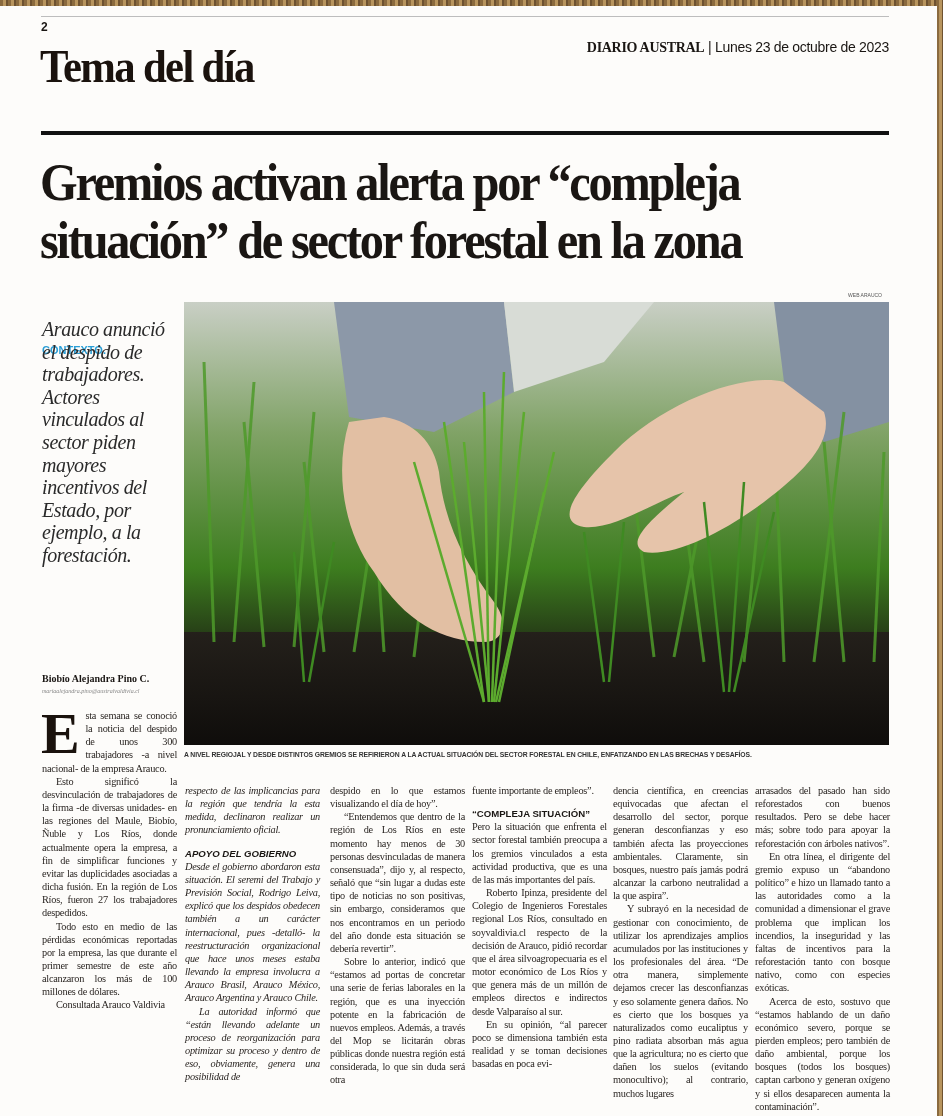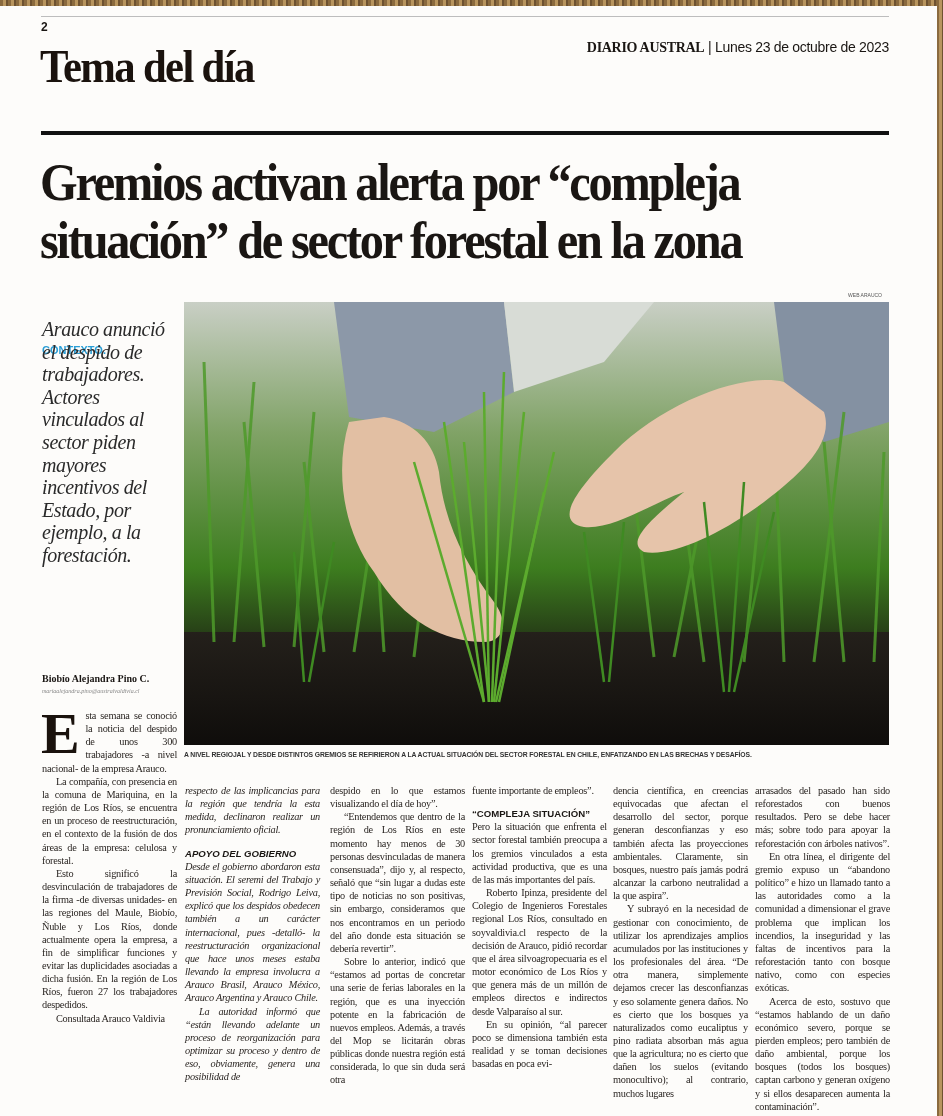--- a/index.html
+++ b/index.html
@@ -144,22 +144,22 @@
       </g>
     </svg>
   </div>
   <div class="caption">A NIVEL REGIOJAL Y DESDE DISTINTOS GREMIOS SE REFIRIERON A LA ACTUAL SITUACIÓN DEL SECTOR FORESTAL EN CHILE, ENFATIZANDO EN LAS BRECHAS Y DESAFÍOS.</div>
 
   <div class="byline-name">Biobío Alejandra Pino C.</div>
   <div class="byline-email">mariaalejandra.pino@australvaldivia.cl</div>
 
   <div class="col" style="left:42px; top:703px;">
     <p class="noindent dropcap-wrap"><span class="dropcap">E</span><span>sta semana se conoció la noticia del despido de unos 300 trabajadores -a nivel nacional- de la empresa Arauco.</span></p>
-    <p>La compañía, con presencia en la comuna de Mariquina, en la región de Los Ríos, se encuentra en un proceso de reestructuración, en el contexto de la fusión de dos áreas de la empresa: celulosa y forestal.</p>
     <p>Esto significó la desvinculación de trabajadores de la firma -de diversas unidades- en las regiones del Maule, Biobío, Ñuble y Los Ríos, donde actualmente opera la empresa, a fin de simplificar funciones y evitar las duplicidades asociadas a dicha fusión. En la región de Los Ríos, fueron 27 los trabajadores despedidos.</p>
+    <p>Todo esto en medio de las pérdidas económicas reportadas por la empresa, las que durante el primer semestre de este año alcanzaron los más de 100 millones de dólares.</p>
     <p>Consultada Arauco Valdivia</p>
   </div>
 
   <div class="col" style="left:185px; top:778px;font-style:italic;">
     <p class="noindent">respecto de las implicancias para la región que tendría la esta medida, declinaron realizar un pronunciamiento oficial.</p>
     <h4>APOYO DEL GOBIERNO</h4>
     <p class="noindent">Desde el gobierno abordaron esta situación. El seremi del Trabajo y Previsión Social, Rodrigo Leiva, explicó que los despidos obedecen también a un carácter internacional, pues -detalló- la reestructuración organizacional que hace unos meses estaba llevando la empresa involucra a Arauco Brasil, Arauco México, Arauco Argentina y Arauco Chile.</p>
     <p>La autoridad informó que “están llevando adelante un proceso de reorganización para optimizar su proceso y dentro de eso, obviamente, genera una posibilidad de</p>
   </div>
 

